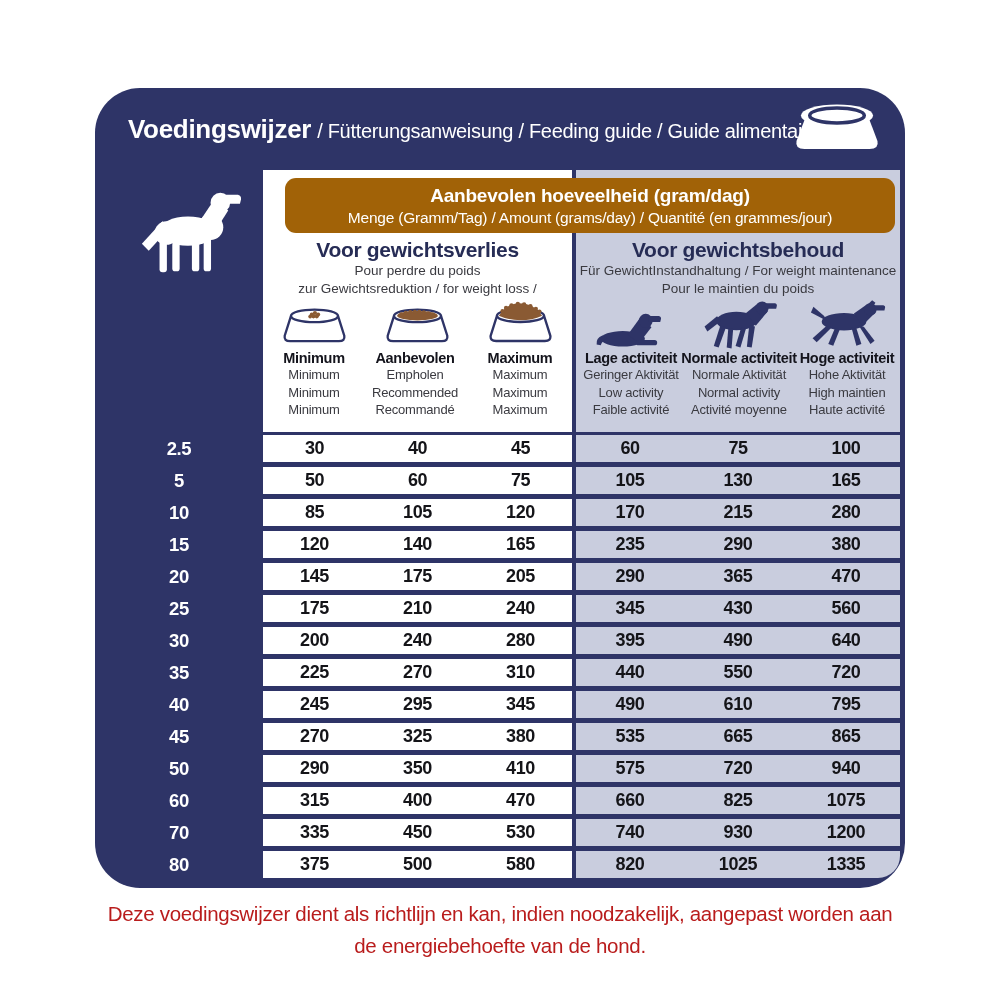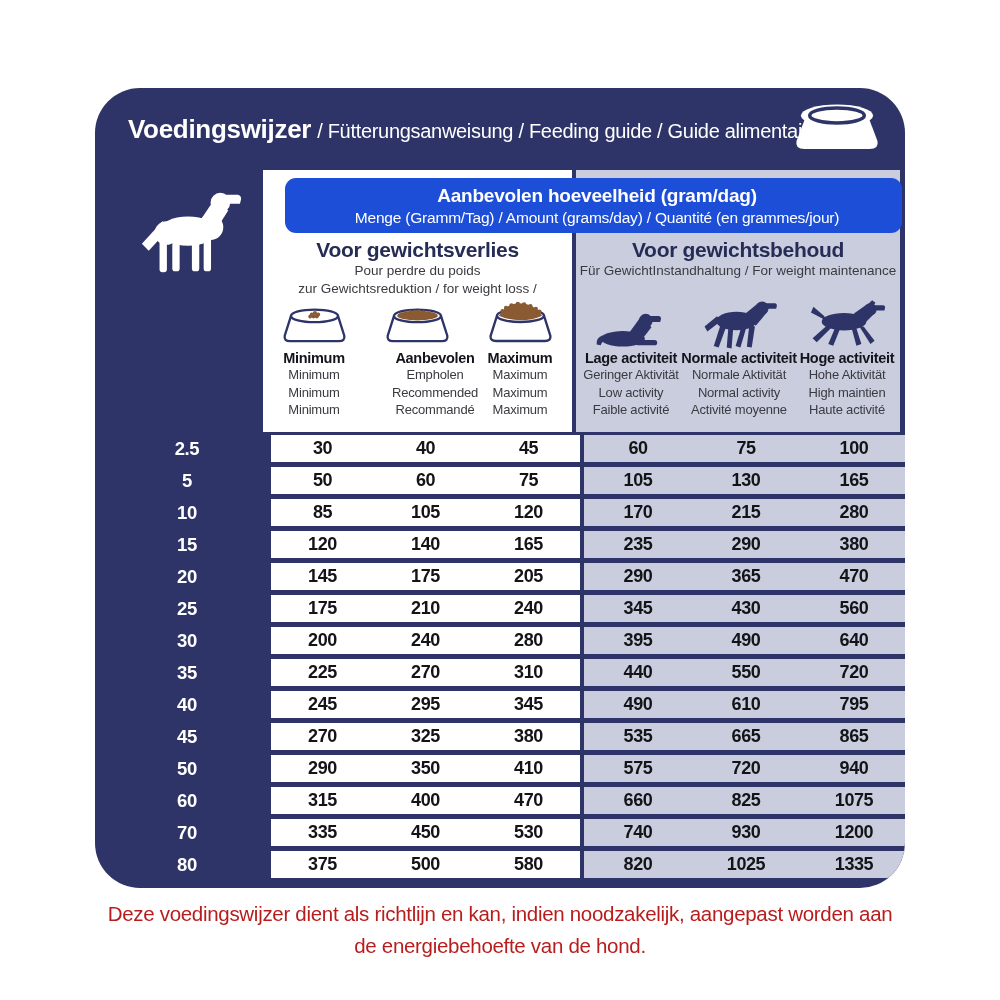--- a/index.html
+++ b/index.html
@@ -15,23 +15,23 @@
   
   .title{position:absolute;left:33px;top:26px;color:#fff;white-space:nowrap;}
   .title .main{font-size:26px;font-weight:bold;letter-spacing:-0.3px;text-align:right;}
   .title .rest{font-size:20px;font-weight:normal;margin-left:6px;letter-spacing:-0.3px;}
   .brand-bowl{position:absolute;left:698px;top:10px;width:88px;height:56px;}
   
   .panel-white{position:absolute;left:168px;top:82px;width:309px;height:262px;background:#ffffff;}
   .panel-lav{position:absolute;left:481px;top:82px;width:324px;height:262px;background:#c9cdde;}
   
   .header-box{
-    position:absolute;left:190px;top:90px;width:610px;height:55px;background:#1d4ed8;
+    position:absolute;left:190px;top:90px;width:610px;height:55px;background:#a16207;
     border-radius:11px;color:#fff;text-align:center;display:flex;flex-direction:column;
-    justify-content:center;gap:2px;padding-left:7px;
+    justify-content:center;gap:2px;
   }
   .header-box .l1{font-size:19px;font-weight:bold;letter-spacing:-0.2px;}
   .header-box .l2{font-size:15.5px;letter-spacing:-0.2px;}
   
   .section{position:absolute;top:150px;text-align:center;}
   .section.left{left:168px;width:309px;}
   .section.right{left:481px;width:324px;}
   .section .s-title{font-size:21px;font-weight:bold;color:#262c55;letter-spacing:-0.3px;}
   .section .s-sub{font-size:13.5px;color:#3a3a40;line-height:18px;white-space:nowrap;}
   
@@ -41,21 +41,21 @@
   .colhead .c-bold{font-size:14.5px;font-weight:bold;color:#14141c;white-space:nowrap;letter-spacing:-0.3px;}
   .colhead .c-line{font-size:13px;color:#3a3a40;line-height:17.5px;white-space:nowrap;letter-spacing:-0.2px;}
   
   .weighthead{position:absolute;left:0;top:257px;width:168px;text-align:center;color:#fff;}
   .weighthead .w-bold{font-size:16px;font-weight:bold;white-space:nowrap;}
   .weighthead .w-line{font-size:13.5px;line-height:18.5px;white-space:nowrap;}
   
   .big-dog{position:absolute;left:38px;top:98px;width:108px;height:102px;}
   
   .table-grid{
-    position:absolute;left:8px;top:347px;width:805px;height:443px;
+    position:absolute;left:0;top:347px;width:805px;height:443px;
     display:grid;grid-template-columns:168px 103px 103px 103px 4px 108px 108px 108px;
     grid-auto-rows:1fr;row-gap:5px;text-align:center;
   }
   .cell{display:flex;align-items:center;justify-content:center;
     font-weight:bold;font-size:18px;color:#141418;letter-spacing:-0.4px;}
   .white-cell{background:#ffffff;}
   .lav-cell{background:#c9cdde;}
   .label-cell{color:#ffffff;font-size:18.5px;}
   .spacer{background:transparent;}
   .last-corner{border-bottom-right-radius:22px;}
@@ -105,20 +105,21 @@
   </div>
 
   <div class="section left">
     <div class="s-title">Voor gewichtsverlies</div>
     <div class="s-sub">Pour perdre du poids</div>
     <div class="s-sub">zur Gewichtsreduktion / for weight loss /</div>
   </div>
   <div class="section right">
     <div class="s-title">Voor gewichtsbehoud</div>
     <div class="s-sub">Für GewichtInstandhaltung / For weight maintenance</div>
+    <div class="s-sub">Pour le maintien du poids</div>
   </div>
 
   <svg class="icon-abs" style="left:187px;top:214px;width:65px;height:44px;" viewBox="0 0 72 46">
     <path d="M10,14 L62,14 L69,36 Q70,42 63,42 L9,42 Q2,42 3,36 Z" fill="#fff" stroke="#2e3467" stroke-width="2.6" stroke-linejoin="round"></path>
     <ellipse cx="36" cy="14" rx="26" ry="7" fill="#fff" stroke="#2e3467" stroke-width="2.6"></ellipse>
     <g fill="#8a5a33">
       <circle cx="33" cy="12.5" r="2.3"></circle>
         <circle cx="36.5" cy="10.8" r="2.3"></circle>
         <circle cx="40" cy="12.5" r="2.3"></circle>
       <circle cx="34.8" cy="14.5" r="2.3"></circle>
@@ -195,21 +196,21 @@
     </g>
   </svg>
 
 
   <div class="colhead" style="left:219px;">
     <div class="c-bold">Minimum</div>
     <div class="c-line">Minimum</div>
     <div class="c-line">Minimum</div>
     <div class="c-line">Minimum</div>
   </div>
-  <div class="colhead" style="left:340px;">
+  <div class="colhead" style="left:320px;">
     <div class="c-bold">Aanbevolen</div>
     <div class="c-line">Empholen</div>
     <div class="c-line">Recommended</div>
     <div class="c-line">Recommandé</div>
   </div>
   <div class="colhead" style="left:425px;">
     <div class="c-bold">Maximum</div>
     <div class="c-line">Maximum</div>
     <div class="c-line">Maximum</div>
     <div class="c-line">Maximum</div>

